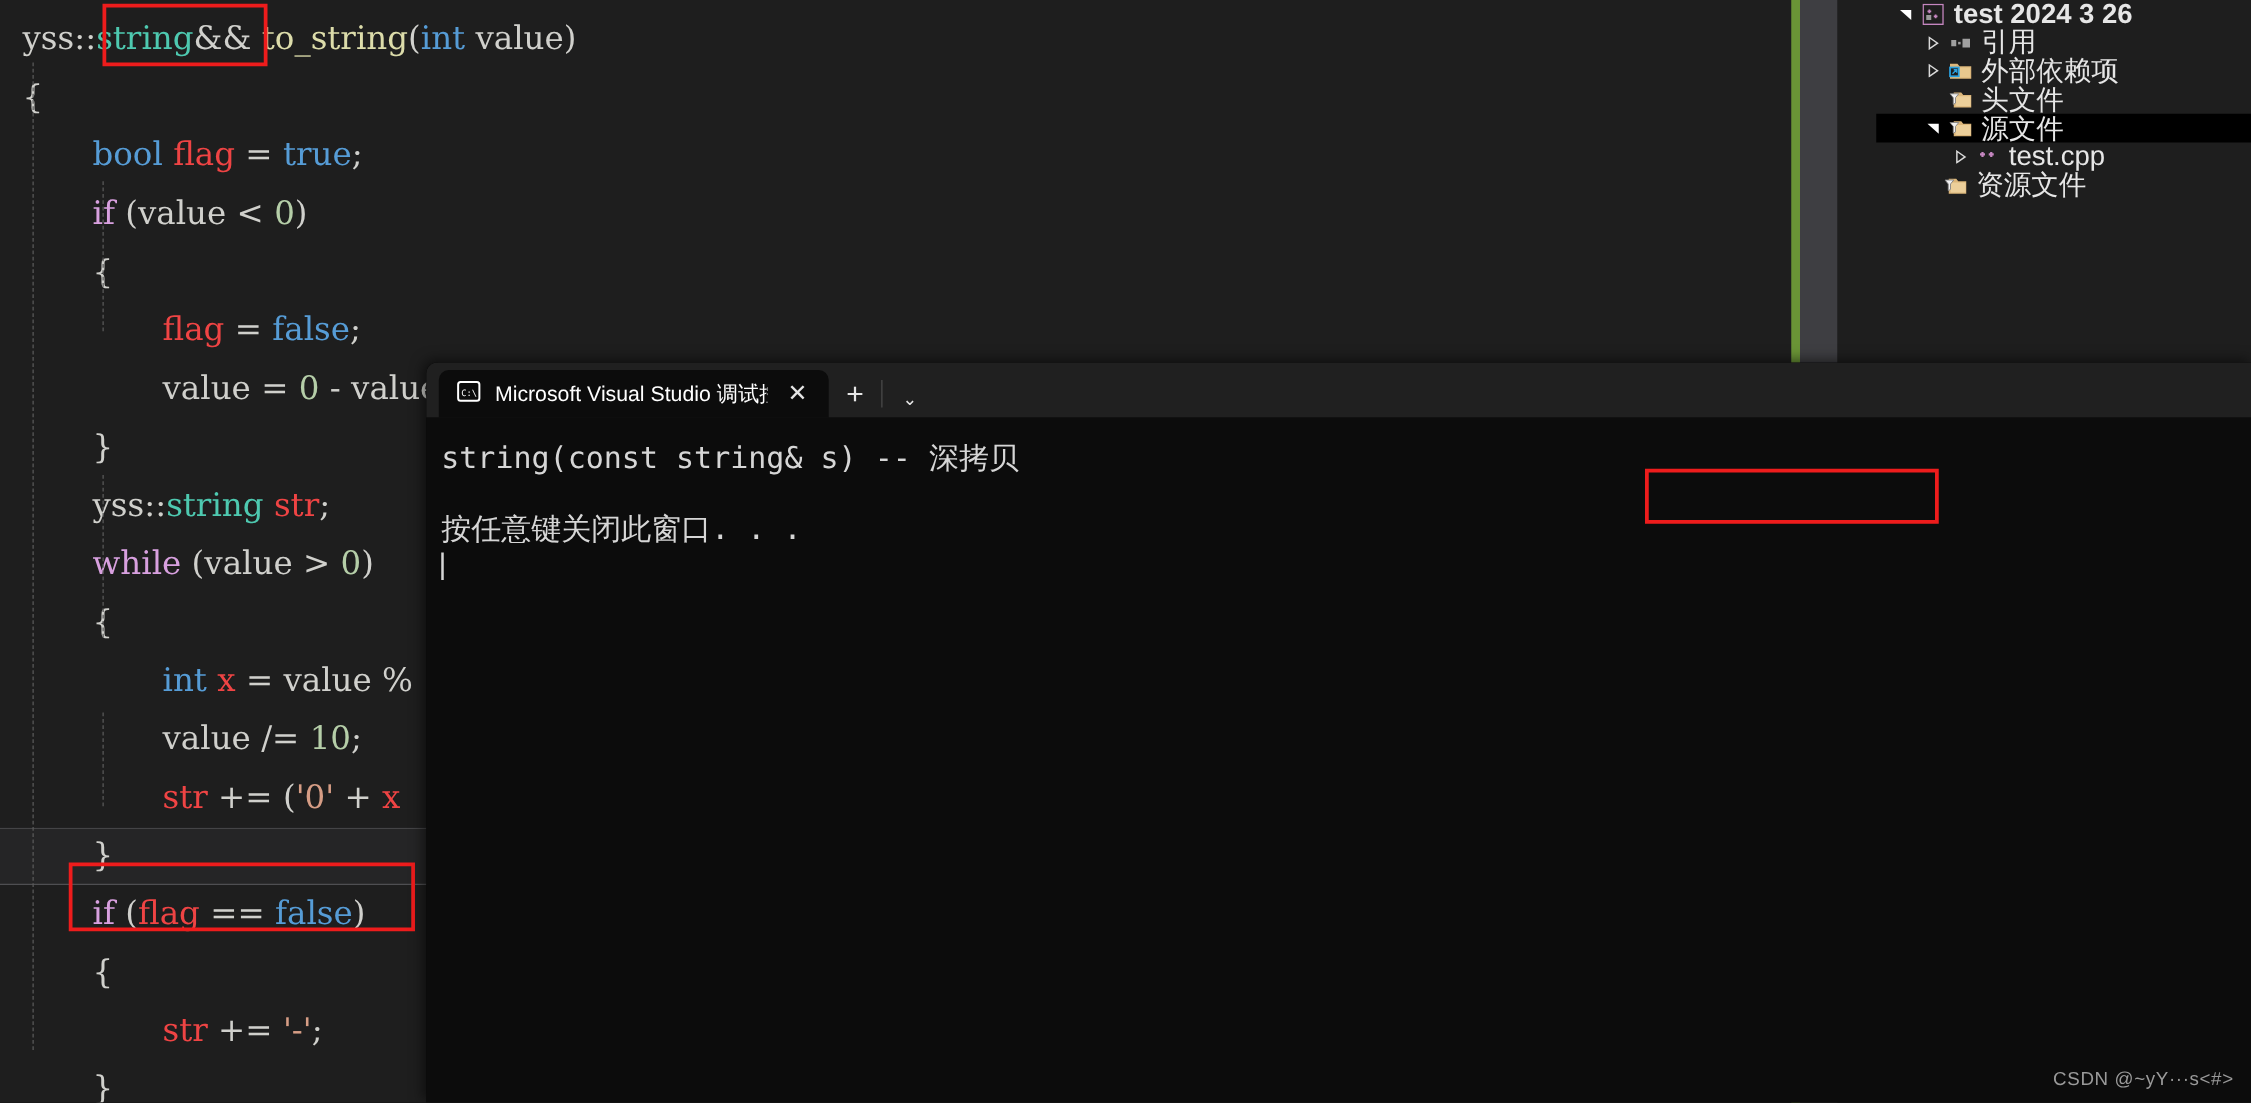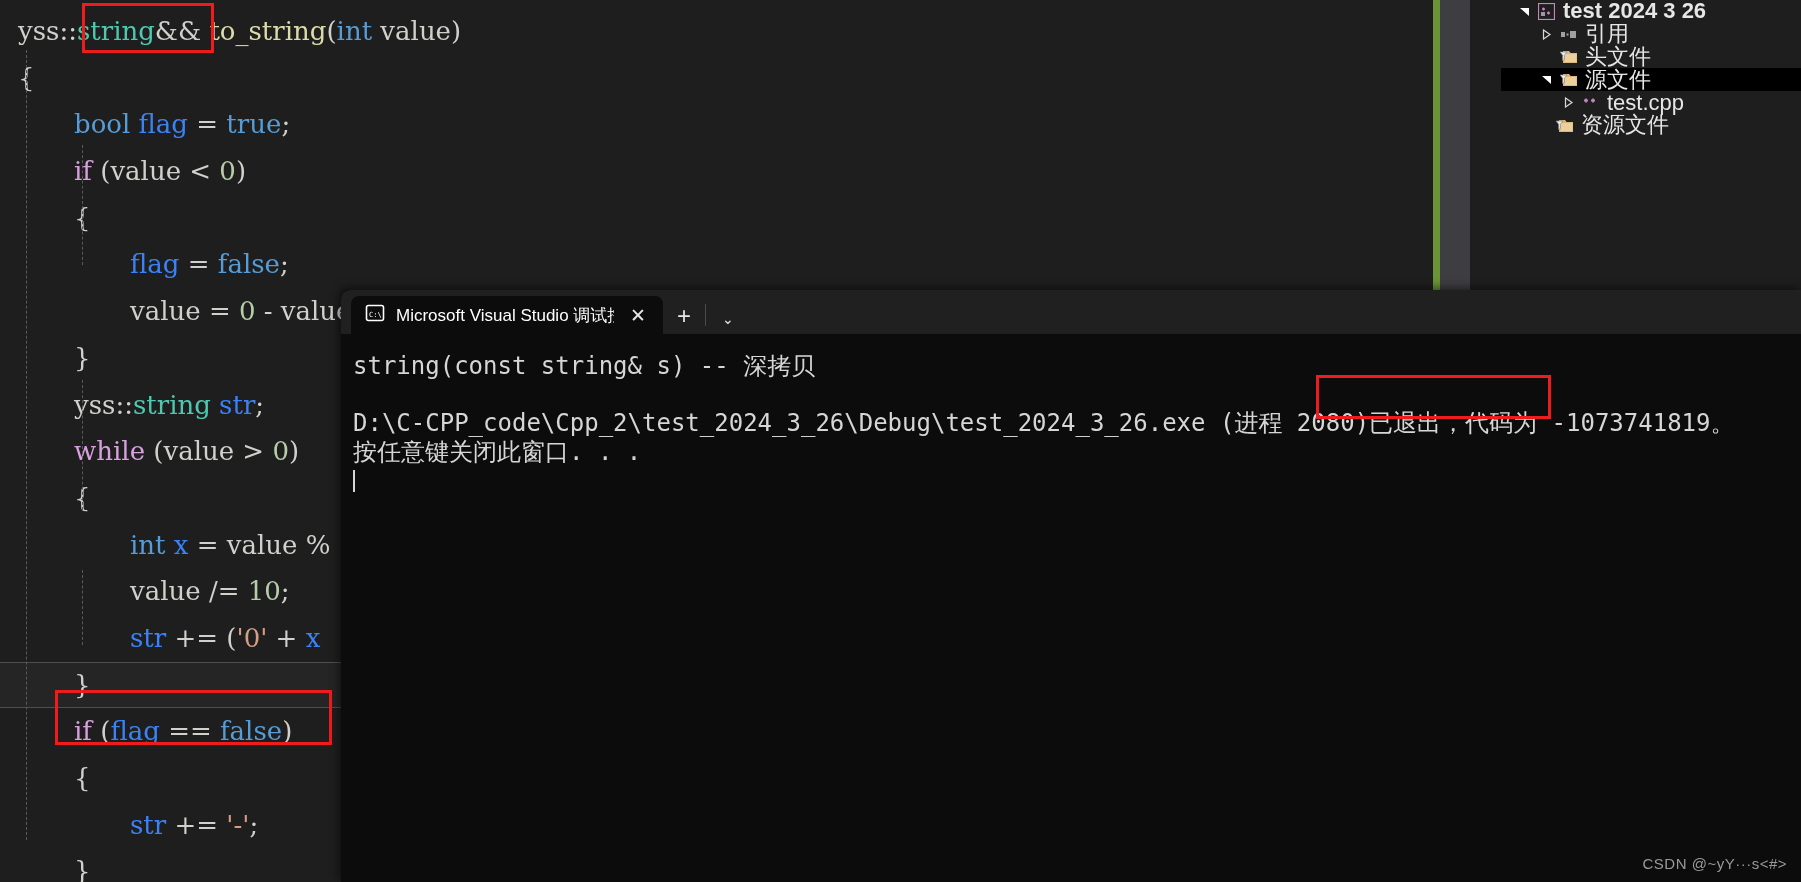--- a/index.html
+++ b/index.html
@@ -45,21 +45,21 @@
   .cline.hl {
     background: #252526;
     box-shadow: inset 0 1px 0 #4f4f52, inset 0 -1px 0 #4f4f52;
   }
   
   .t-plain   { color: #d0d0cc; }
   .t-type    { color: #4ec9b0; }   
   .t-kw      { color: #569cd6; }   
   .t-ctrl    { color: #d8a0df; }   
   .t-fn      { color: #dcdcaa; }   
-  .t-var     { color: #3b82f6; }   
+  .t-var     { color: #ef4444; }   
   .t-num     { color: #b5cea8; }   
   .t-str     { color: #d69d85; }   
   .t-ns      { color: #d0d0cc; }
   .t-punc    { color: #d0d0cc; }
   .t-op      { color: #d0d0cc; }
 
   
   .guide {
     position: absolute;
     width: 0;
@@ -253,20 +253,36 @@
             </svg>
           </span>
           <span class="ticon">
             <svg width="17" height="17" viewBox="0 0 17 17">
               <rect x="1" y="6" width="4" height="5" fill="#a0a0a0"></rect>
               <rect x="6.5" y="7.5" width="2" height="2" fill="#a0a0a0"></rect>
               <rect x="10" y="5" width="6" height="7" fill="#a0a0a0"></rect>
             </svg>
           </span>
           <span class="tlabel">引用</span>
+        </div>
+        <div class="tree-row" style="padding-left: 34px;">
+          <span class="twist">
+            <svg width="11" height="11" viewBox="0 0 11 11">
+              <path d="M2.5 1 L9 5.5 L2.5 10 Z" fill="none" stroke="#d8d8d8" stroke-width="1.2"></path>
+            </svg>
+          </span>
+          <span class="ticon">
+            <svg width="19" height="17" viewBox="0 0 19 17">
+              <path d="M1 3 h6 l1.6 2 H18 v10 H1 Z" fill="#dcb67a"></path>
+              <path d="M3 6 h14 v8 H3 Z" fill="#e8c88e"></path>
+              <rect x="1" y="6" width="7" height="7" fill="#1e1e1e" stroke="#2aa0df" stroke-width="1.4"></rect>
+              <path d="M3 11 l3.2 -3.2 M4 7.8 h2.4 v2.4" stroke="#2aa0df" stroke-width="1.1" fill="none"></path>
+            </svg>
+          </span>
+          <span class="tlabel">外部依赖项</span>
         </div>
         <div class="tree-row" style="padding-left: 34px;">
           <span class="twist"></span>
           <span class="ticon">
             <svg width="19" height="17" viewBox="0 0 19 17">
               <path d="M4 3 h6 l1.6 2 H18 v10 H4 Z" fill="#dcb67a"></path>
               <path d="M5.5 6 h12 v8 h-12 Z" fill="#eccf9a"></path>
               <path d="M1 4 h7 l-2.6 3.2 v4.3 l-1.8 1 v-5.3 Z" fill="#f0f0f0" stroke="#808080" stroke-width="0.7"></path>
             </svg>
           </span>
@@ -324,18 +340,18 @@
             <text x="4" y="13.5" font-family="DejaVu Sans Mono, monospace" font-size="7" fill="#ffffff">C:\</text>
           </svg>
         </span>
         <span id="term-tab-title">Microsoft Visual Studio 调试控制台</span>
         <span class="tab-x">✕</span>
       </div>
       <span class="tab-plus">+</span>
       <span class="tab-sep"></span>
       <span class="tab-chev">⌄</span>
     </div>
-    <div id="term-body"><div class="term-line">string(const string&amp; s) -- 深拷贝</div><div class="term-blank"></div><div class="term-line">D:\C-CPP_code\Cpp_2\test_2024_3_26\Debug\test_2024_3_26.exe (进程 2080)已退出，代码为 -1073741819。</div><div class="term-line">按任意键关闭此窗口. . .</div><div><span id="term-cursor"></span></div></div>
+    <div id="term-body"><div class="term-line">string(const string&amp; s) -- 深拷贝</div><div class="term-blank"></div><div class="term-line">按任意键关闭此窗口. . .</div><div><span id="term-cursor"></span></div></div>
     <div id="term-annotation" class="redbox" style="left: 975px; top: 85px; width: 235px; height: 44px; border-color: rgb(238, 28, 28);"></div>
     <div id="csdn-watermark">CSDN @~yY···s&lt;#&gt;</div>
   </div>
 
 </div>
 
 </body></html>

